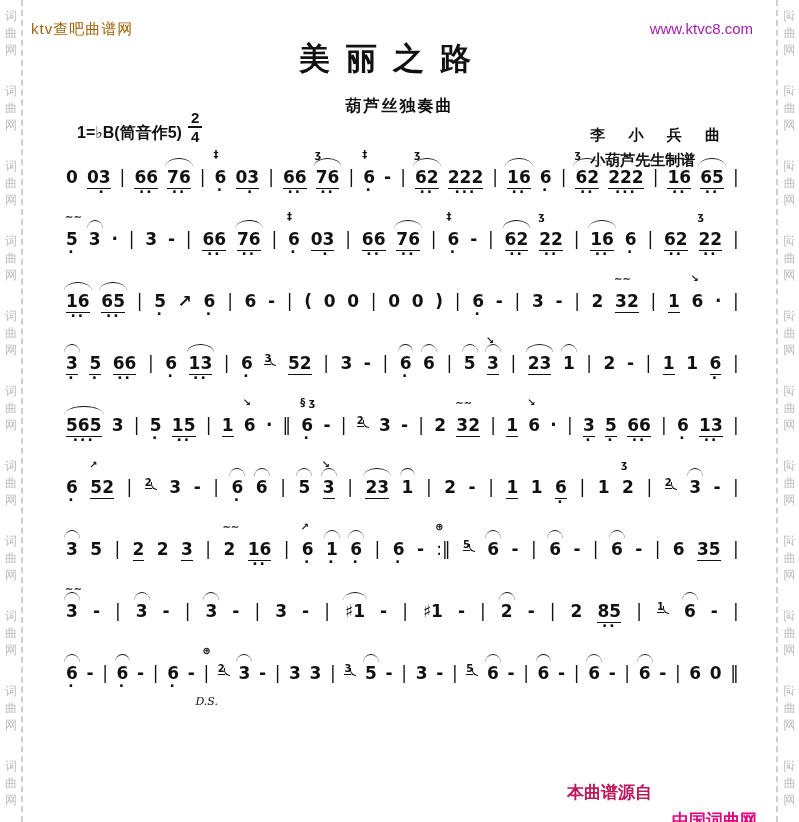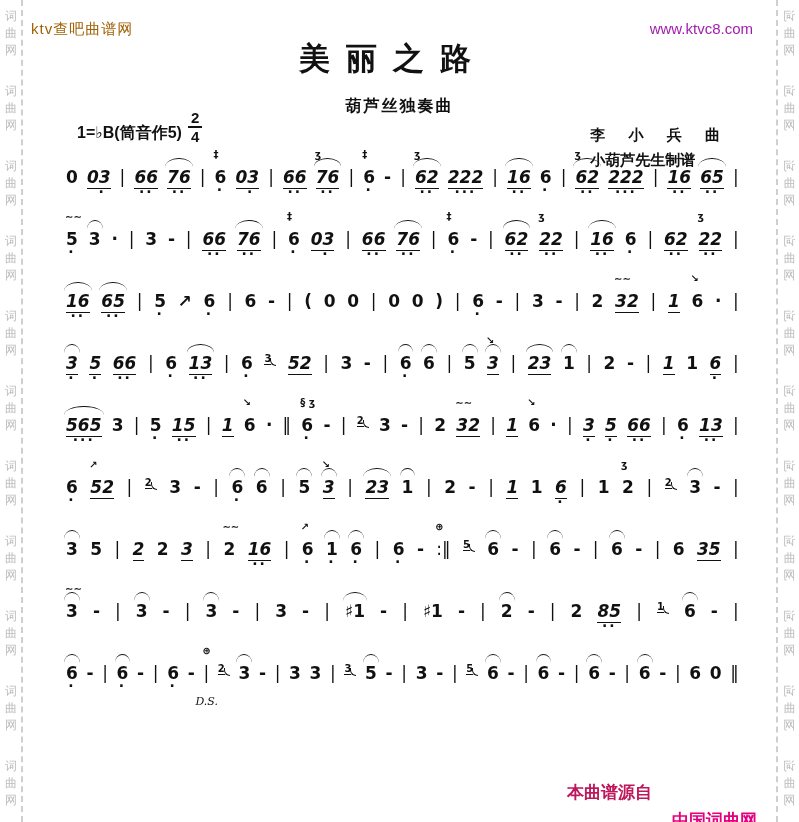--- a/index.html
+++ b/index.html
@@ -29,21 +29,21 @@
   .key-row{position:absolute;left:70px;top:110px;font-size:16px;font-weight:bold;display:flex;align-items:flex-end;margin-left:7px;}
   .meter{display:inline-block;text-align:center;margin-left:6px;font-size:15px;line-height:15px;}
   .meter .num{display:block;border-bottom:2px solid #111;padding:0 3px 1px;}
   .meter .den{display:block;padding-top:1px;}
   
   .music{position:absolute;left:62px;right:56px;top:148px;}
   .music-line{display:flex;justify-content:space-between;align-items:baseline;
               padding:19px 4px 13px;margin-bottom:8px;font-family:"DejaVu Sans",sans-serif;}
   .tk{position:relative;display:inline-block;font-size:17px;font-weight:bold;white-space:pre;}
   .tk .txt{display:inline-block;}
-  .fu .txt{border-bottom:1.8px solid #111;padding-bottom:1px;font-style:italic;}
+  .fu .txt{border-bottom:1.8px solid #111;padding-bottom:1px;}
   .fs::before{content:"";position:absolute;top:-9px;left:-2px;right:-2px;height:8px;
               border-top:1.8px solid #111;border-radius:50% 50% 0 0/100% 100% 0 0;}
   .fb{font-weight:normal;}
   .fg{transform:translateY(-7px);}
   .fg .txt{font-size:10px;border-bottom:1.2px solid #111;}
   .fg::after{content:"";display:inline-block;width:5px;height:7px;margin-left:-1px;
              border-left:1.4px solid #111;border-bottom:1.4px solid #111;border-radius:0 0 0 7px;
              vertical-align:-4px;}
   .orn{position:absolute;top:-17px;left:-1px;font-size:10px;font-weight:bold;white-space:nowrap;line-height:10px;}
   .blw{position:absolute;top:100%;margin-top:12px;left:-8px;font-size:11px;font-style:italic;

